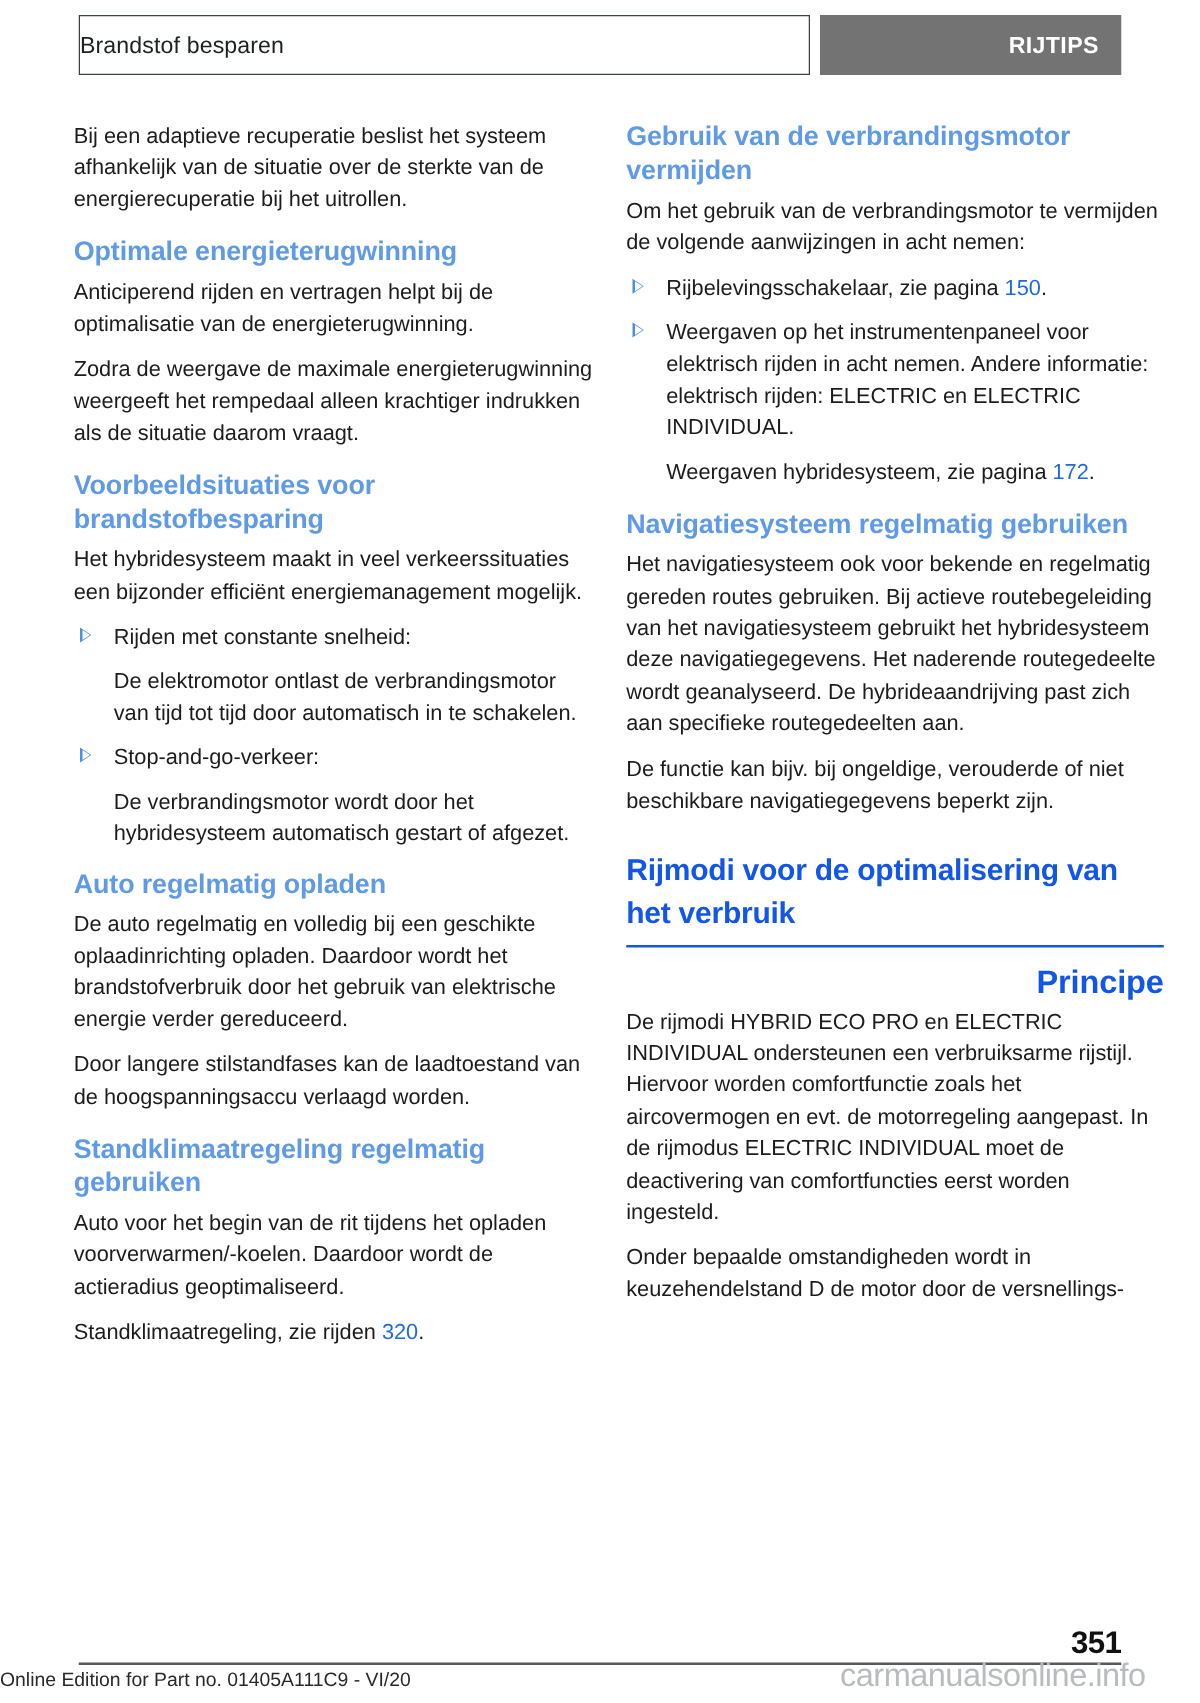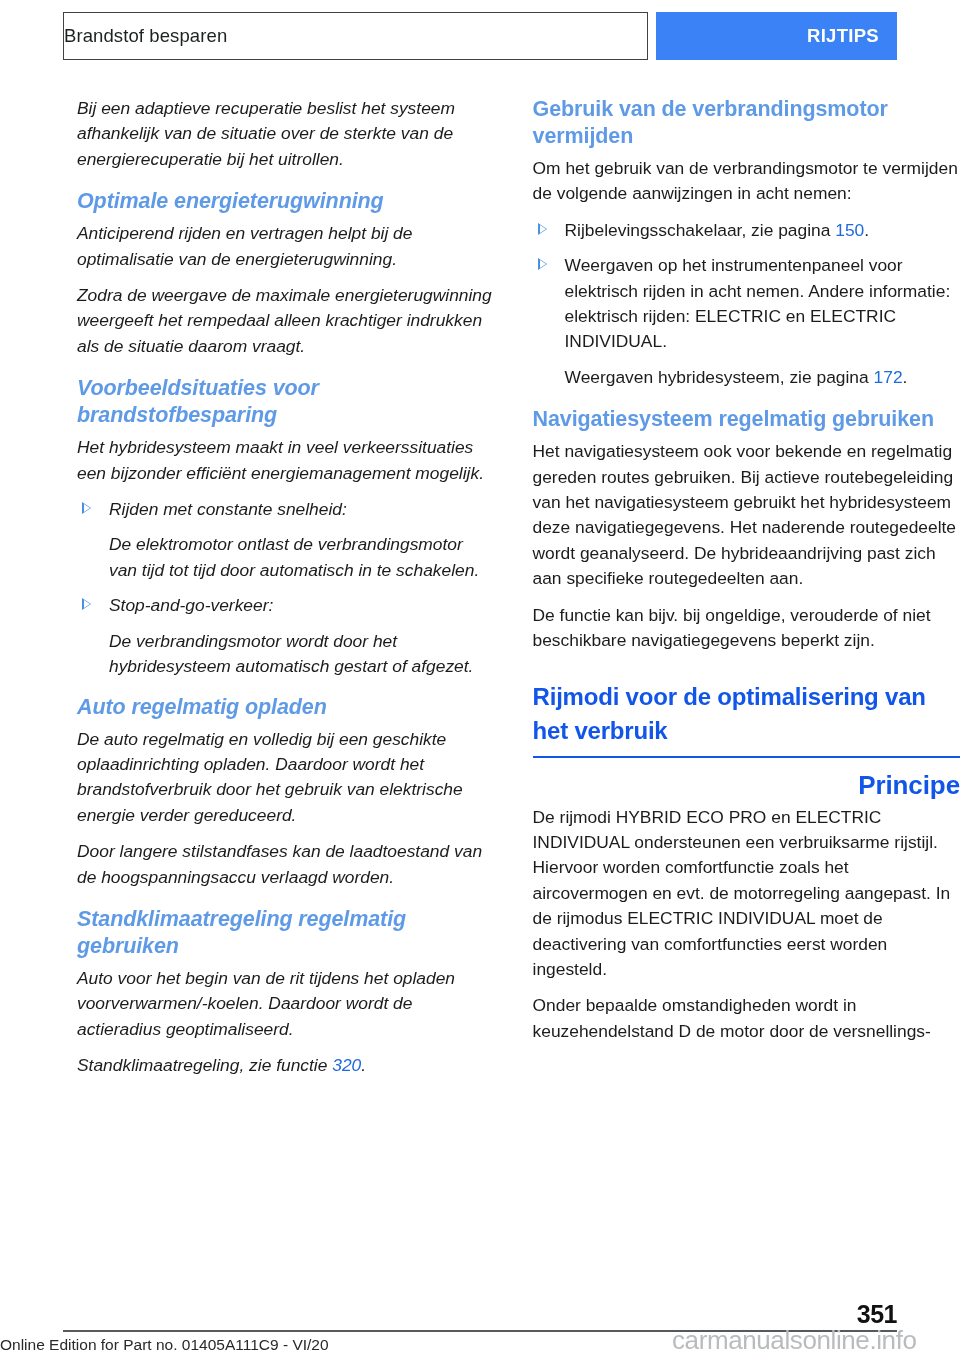--- a/index.html
+++ b/index.html
@@ -36,21 +36,21 @@
     background: #ffffff;
   }
   .header-tab-chapter-label {
     font-size: 18.5px;
     color: #1c2121;
     letter-spacing: 0.1px;
   }
   .header-tab-section {
     flex: 1 1 auto;
     margin-left: 8px;
-    background: #3b82f6;
+    background: #737373;
     display: flex;
     align-items: center;
     justify-content: flex-end;
     padding-right: 18px;
   }
   .header-tab-section-label {
     font-size: 18.5px;
     font-weight: bold;
     color: #ffffff;
     letter-spacing: 0.3px;
@@ -62,22 +62,22 @@
     left: 0;
     top: 96px;
     width: 960px;
     display: flex;
     gap: 0;
   }
   .col {
     width: 418px;
     box-sizing: border-box;
   }
-  .col-left  { margin-left: 77px; font-style: italic; }
-  .col-right { margin-left: 40px; width: 430px; }
+  .col-left  { margin-left: 59px; }
+  .col-right { margin-left: 24px; width: 430px; }
 
   
   p.para {
     margin: 0 0 11px 0;
     font-size: 17.4px;
     line-height: 25.4px;
     color: #1c1c1c;
   }
 
   h1.h1 {
@@ -247,21 +247,21 @@
     </ul>
 
 
     <h2 class="h2 first">Auto regelmatig opladen</h2>
     <p class="para">De auto regelmatig en volledig bij een geschikte oplaadinrichting opladen. Daardoor wordt het brandstofverbruik door het gebruik van elektrische energie verder gereduceerd.</p>
     <p class="para">Door langere stilstandfases kan de laadtoestand van de hoogspanningsaccu verlaagd worden.</p>
 
     <h2 class="h2">Standklimaatregeling regelmatig gebruiken</h2>
     <p class="para">Auto voor het begin van de rit tijdens het opladen voorverwarmen/-koelen. Daardoor wordt de actieradius geoptimaliseerd.</p>
     <p class="para">
-      <span>Standklimaatregeling, zie functie </span><span class="pageref">320</span><span>.</span>
+      <span>Standklimaatregeling, zie rijden </span><span class="pageref">320</span><span>.</span>
     </p>
 
   </div>
 
   <div class="col col-right">
 
     <h2 class="h2" style="margin-top:0">Gebruik van de verbrandingsmotor vermijden</h2>
     <p class="para">Om het gebruik van de verbrandingsmotor te vermijden de volgende aanwijzingen in acht nemen:</p>
 
     <ul class="blist">

